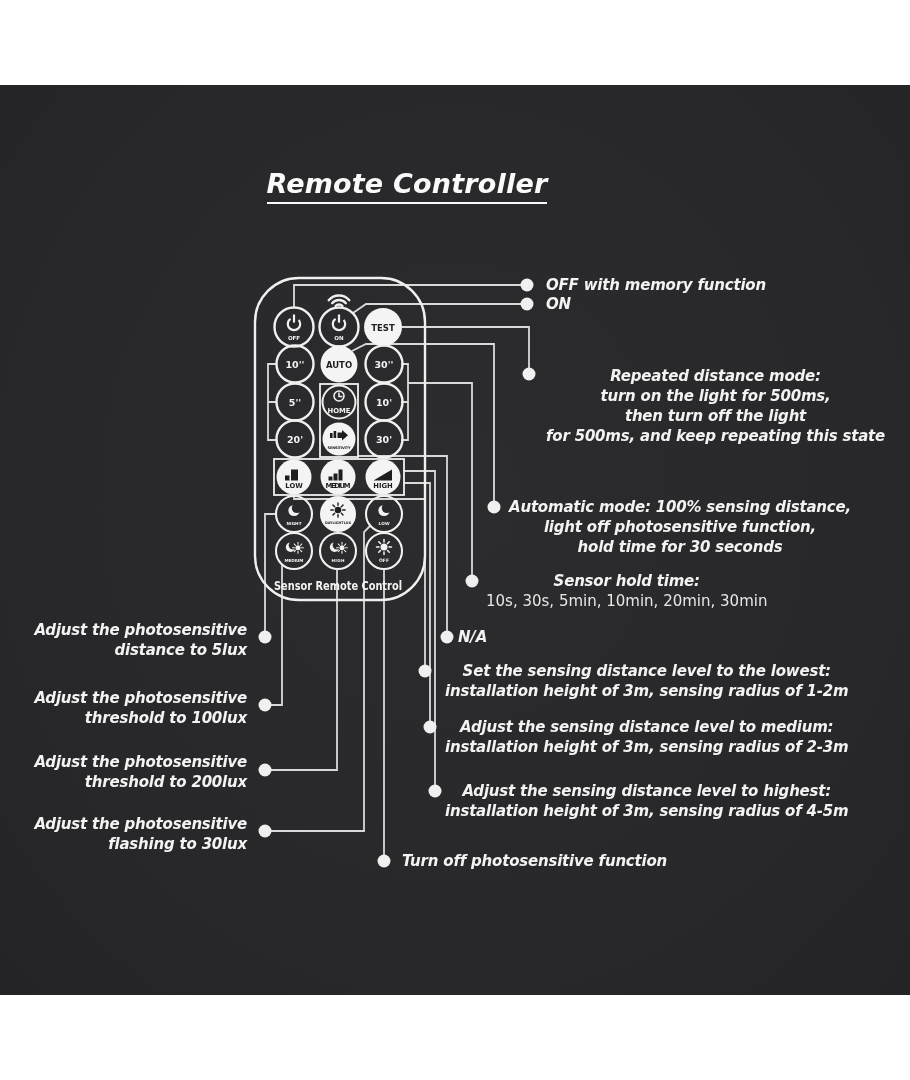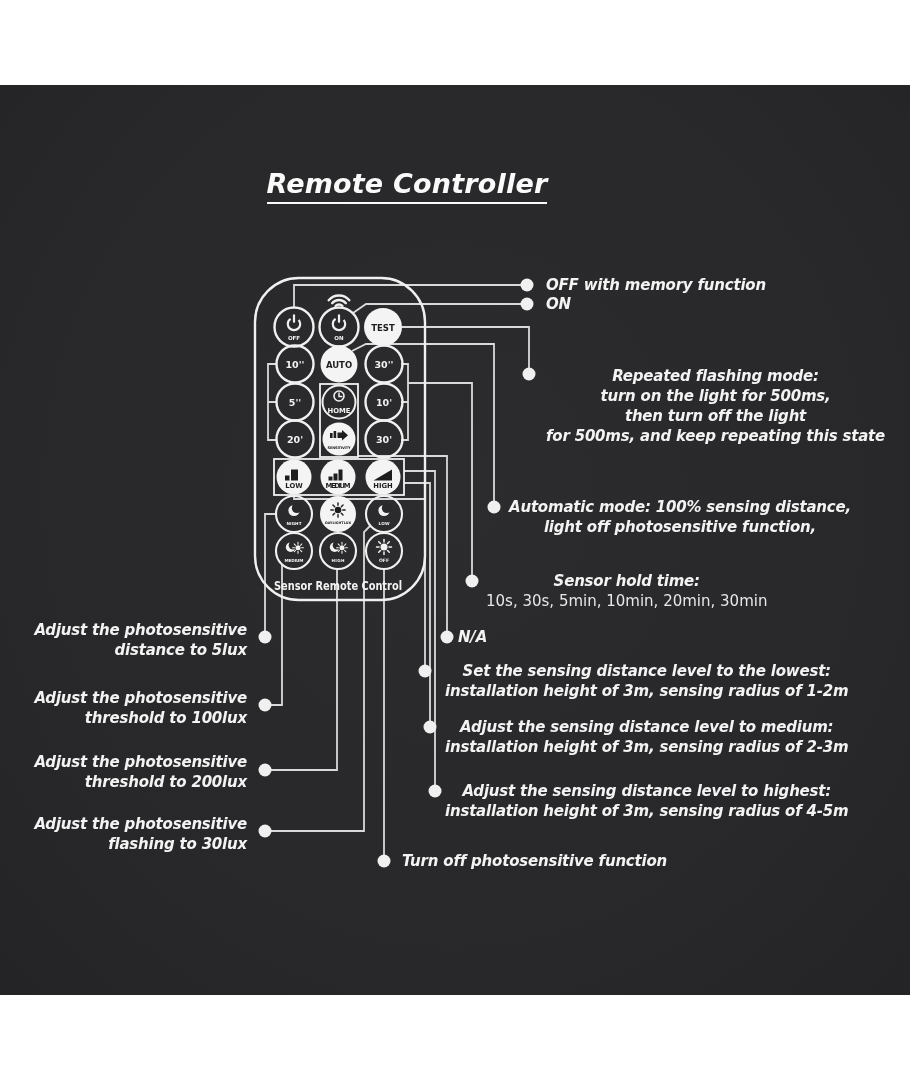--- a/index.html
+++ b/index.html
@@ -252,28 +252,29 @@
     <text x="338" y="590" text-anchor="middle" class="blabel" font-size="13" textLength="128" lengthAdjust="spacingAndGlyphs">Sensor Remote Control</text>
   </svg>
 
   <div class="co" style="left:546px;top:275px">
     <div>OFF with memory function</div>
   </div>
   <div class="co" style="left:546px;top:294px">
     <div>ON</div>
   </div>
   <div class="co" style="left:546px;top:366px">
-    <div>Repeated flashing mode:</div>
+    <div>Repeated distance mode:</div>
     <div>turn on the light for 500ms,</div>
     <div>then turn off the light</div>
     <div>for 500ms, and keep repeating this state</div>
   </div>
   <div class="co" style="left:509px;top:497px">
     <div>Automatic mode: 100% sensing distance,</div>
     <div>light off photosensitive function,</div>
+    <div>hold time for 30 seconds</div>
   </div>
   <div class="co" style="left:486px;top:571px">
     <div>Sensor hold time:</div>
     <div class="co-detail">10s, 30s, 5min, 10min, 20min, 30min</div>
   </div>
   <div class="co" style="left:458px;top:627px">
     <div>N/A</div>
   </div>
   <div class="co" style="left:445px;top:661px">
     <div>Set the sensing distance level to the lowest:</div>

